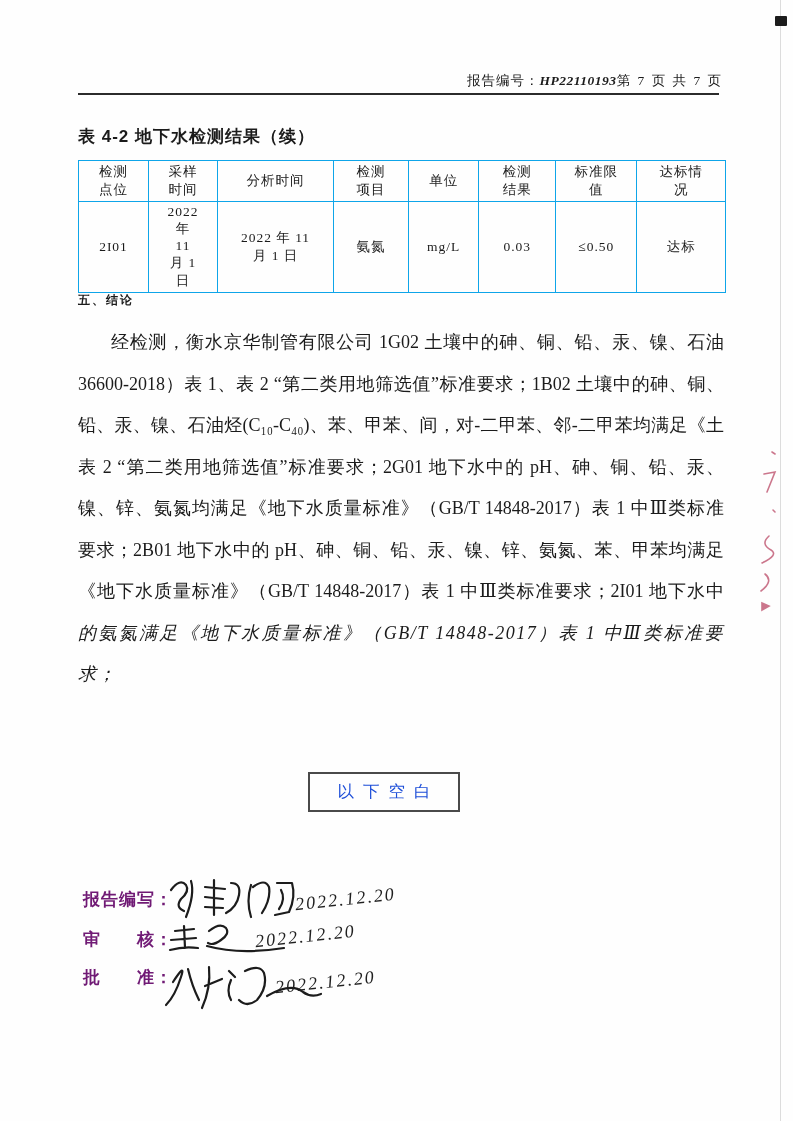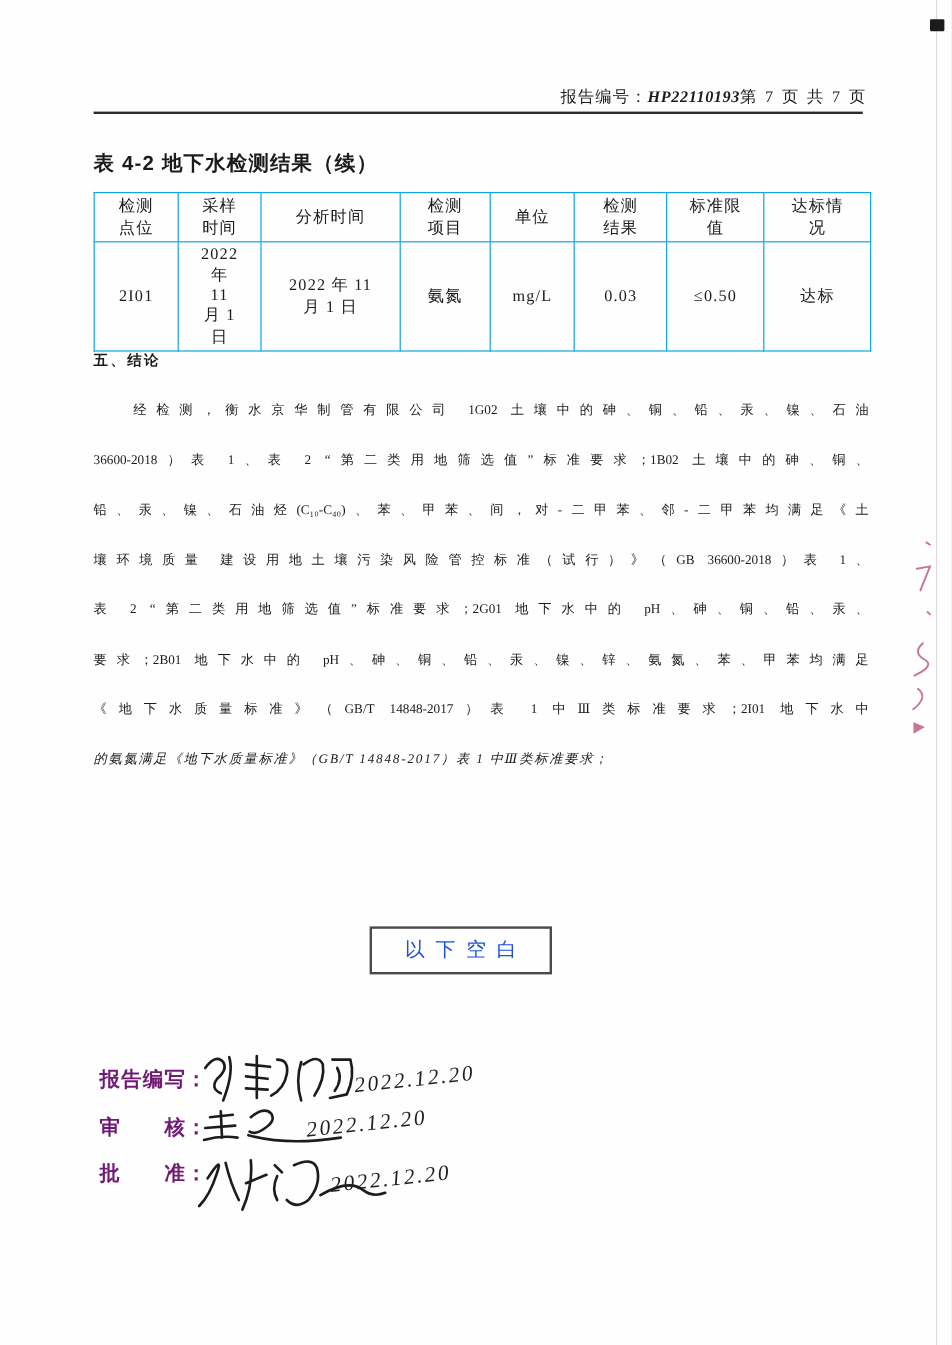--- a/index.html
+++ b/index.html
@@ -29,21 +29,21 @@
 
   
   table.res{position:absolute;left:78px;top:160px;border-collapse:collapse;table-layout:fixed;}
   table.res td{border:1px solid #0ea5e9;text-align:center;vertical-align:middle;font-size:13.5px;letter-spacing:1px;padding:2px 18px;}
   table.res tr.hd td{height:32px;font-size:13.5px;}
   table.res tr.dt td{height:44px;}
   table.res tr.nt td{height:32px;text-align:left;padding-left:8px;font-size:14px;letter-spacing:.5px;}
 
   
   .sec-title{position:absolute;left:78px;top:292px;font-family:"Liberation Sans","DejaVu Sans",sans-serif;font-weight:700;font-size:12px;letter-spacing:2px;}
-  .conclusion{position:absolute;left:78px;top:322px;width:646px;font-size:11px;}
+  .conclusion{position:absolute;left:78px;top:322px;width:646px;font-size:18px;}
   .conclusion .ln{height:41.5px;line-height:41.5px;text-align:justify;text-align-last:justify;white-space:nowrap0;}
   .conclusion .ln.first{text-indent:33px;}
   .conclusion .ln.last{text-align-last:left;letter-spacing:1.5px;font-style:italic;}
 
   
   .blank-box{position:absolute;left:308px;top:772px;width:152px;height:40px;border:2px solid #4a4a4a;display:flex;align-items:center;justify-content:center;font-size:16.5px;letter-spacing:9px;padding-left:9px;box-sizing:border-box;color:#1d4ed8;}
 
   
   .sig-row{position:absolute;left:83px;height:40px;}
   .sig-label{font-family:"Liberation Sans","DejaVu Sans",sans-serif;font-weight:700;font-size:17px;letter-spacing:1px;color:#701a75;}
@@ -115,22 +115,22 @@
       <td>达标</td>
     </tr>
   </tbody>
     </table>
 
   <div class="sec-title">五、结论</div>
   <div class="conclusion">
     <div class="ln first">经检测，衡水京华制管有限公司 1G02 土壤中的砷、铜、铅、汞、镍、石油</div>
     <div class="ln">36600-2018）表 1、表 2 “第二类用地筛选值”标准要求；1B02 土壤中的砷、铜、</div>
     <div class="ln">铅、汞、镍、石油烃(C₁₀-C₄₀)、苯、甲苯、间，对-二甲苯、邻-二甲苯均满足《土</div>
-    <div class="ln">壤环境质量 建设用地土壤污染风险管控标准（试行）》（GB 36600-2018）表 1、</div>
     <div class="ln">表 2 “第二类用地筛选值”标准要求；2G01 地下水中的 pH、砷、铜、铅、汞、</div>
+    <div class="ln">镍、锌、氨氮均满足《地下水质量标准》（GB/T 14848-2017）表 1 中Ⅲ类标准</div>
     <div class="ln">要求；2B01 地下水中的 pH、砷、铜、铅、汞、镍、锌、氨氮、苯、甲苯均满足</div>
     <div class="ln">《地下水质量标准》（GB/T 14848-2017）表 1 中Ⅲ类标准要求；2I01 地下水中</div>
     <div class="ln last">的氨氮满足《地下水质量标准》（GB/T 14848-2017）表 1 中Ⅲ类标准要求；</div>
   </div>
 
   <div class="blank-box">
     <span>以下空白</span>
   </div>
 
   <div class="sig-row" style="top:888px;">

